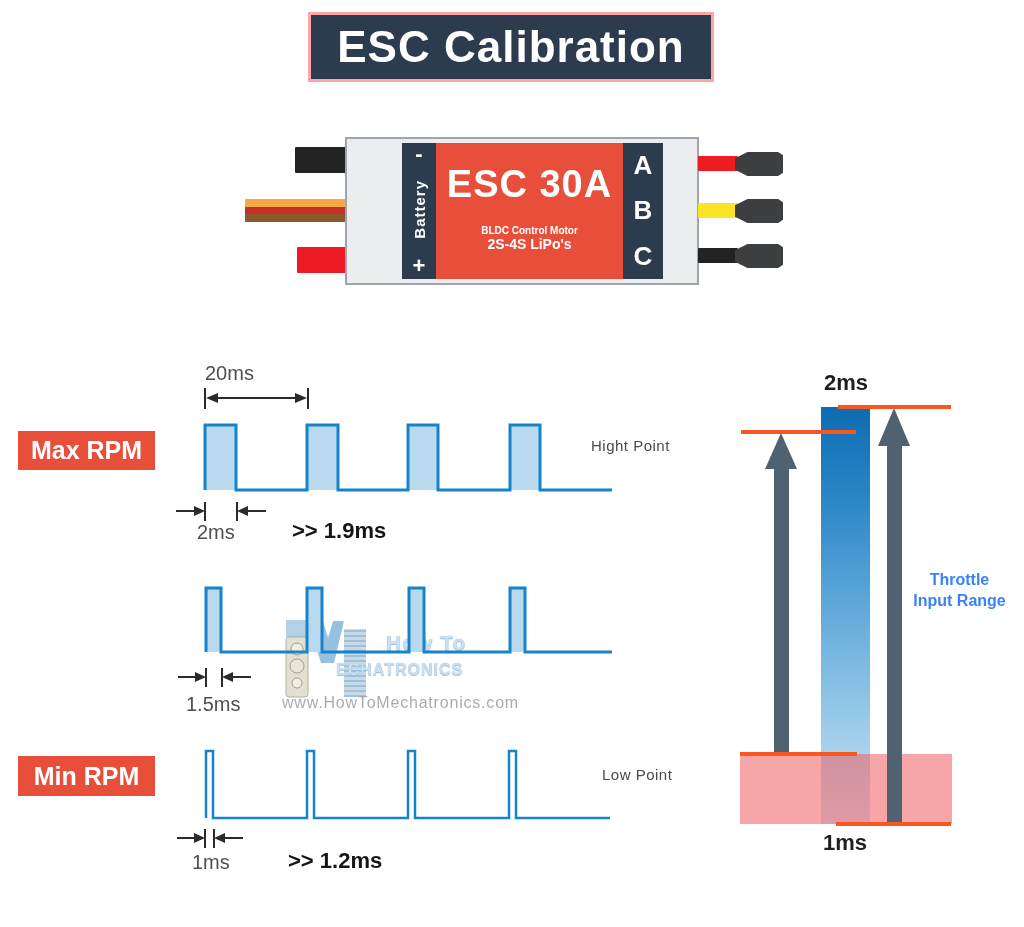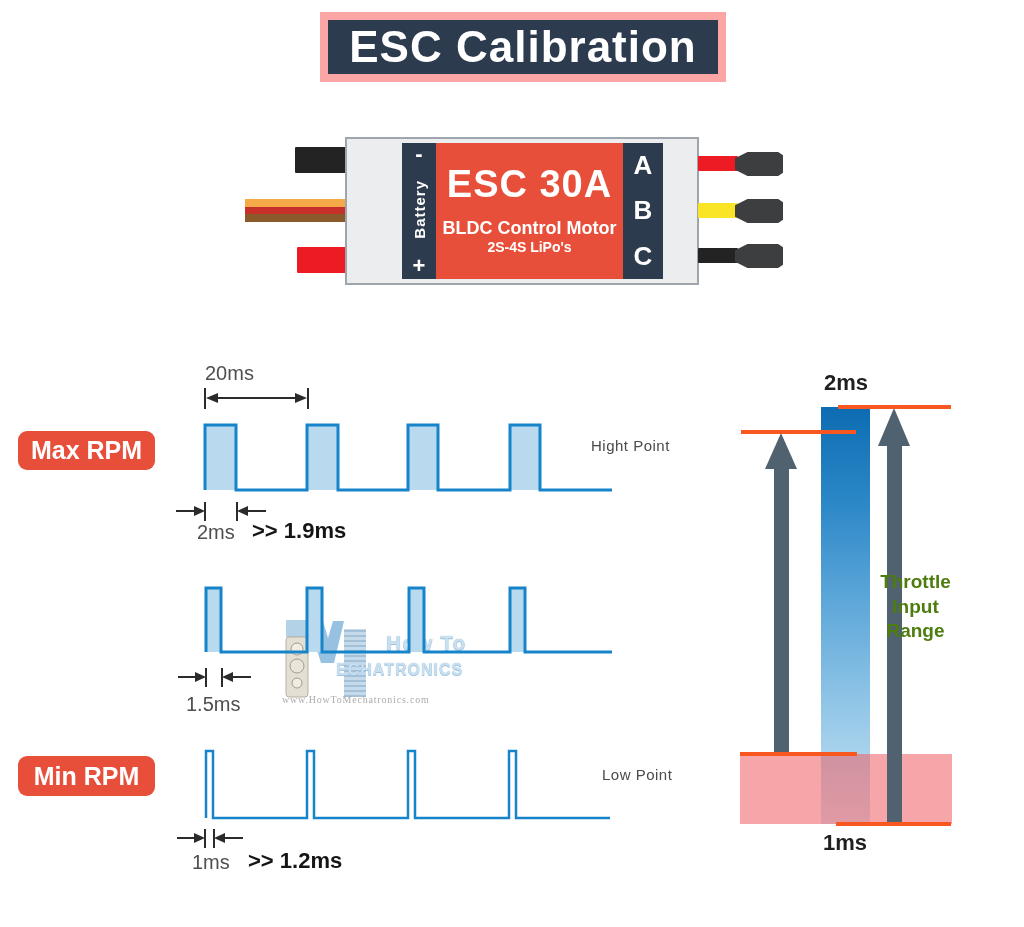--- a/index.html
+++ b/index.html
@@ -4,22 +4,22 @@
 <style>
   html,body{margin:0;padding:0;background:#ffffff;}
   #canvas{
     position:relative;width:1024px;height:927px;background:#ffffff;overflow:hidden;
     font-family:"Liberation Sans", sans-serif;
   }
   .abs{position:absolute;}
 
   
   .title-box{
-    left:320px;top:12px;width:406px;height:70px;
-    background:var(--navy);border:8px solid #fca5a5;box-sizing:border-box;
+    left:308px;top:12px;width:406px;height:70px;
+    background:var(--navy);border:3px solid #fca5a5;box-sizing:border-box;
     display:flex;align-items:center;justify-content:center;
   }
   .title-box span{color:#ffffff;font-size:44px;font-weight:bold;letter-spacing:1px;}
 
   
   .esc-body{
     left:345px;top:137px;width:354px;height:148px;
     background:#ecedef;border:2px solid #9fa5ad;box-sizing:border-box;
   }
   .battery-strip{
@@ -31,21 +31,21 @@
   .battery-plus{font-size:22px;font-weight:bold;line-height:18px;}
   .battery-vert{
     writing-mode:vertical-rl;transform:rotate(180deg);
     font-size:15px;font-weight:bold;letter-spacing:1px;
   }
   .esc-red-panel{
     left:436px;top:143px;width:187px;height:136px;background:var(--red);
     display:flex;flex-direction:column;align-items:center;color:#fff;text-align:left;
   }
   .esc-model{font-size:38px;font-weight:bold;margin-top:20px;letter-spacing:1px;}
-  .esc-sub1{font-size:18px;font-weight:bold;margin-top:12px;}
+  .esc-sub1{font-size:10px;font-weight:bold;margin-top:19px;}
   .esc-sub2{font-size:14px;font-weight:bold;}
   .abc-strip{
     left:623px;top:143px;width:40px;height:136px;background:var(--navy);
     display:flex;flex-direction:column;align-items:center;justify-content:space-around;
     color:#fff;font-size:26px;font-weight:bold;
   }
   .wire{border-radius:1px;}
   .wire-black-left{left:295px;top:147px;width:52px;height:26px;background:var(--wire_black);}
   .wire-red-left{left:297px;top:247px;width:50px;height:26px;background:var(--wire_red);}
   .strand-wire{left:245px;top:199px;width:100px;height:23px;display:flex;flex-direction:column;}
@@ -55,54 +55,54 @@
   .wire-black-right{left:698px;top:248px;width:40px;height:15px;background:var(--wire_black);}
   .connector{
     width:48px;height:24px;background:#3d3e3f;
     clip-path:polygon(0 26%,26% 0,90% 0,100% 14%,100% 86%,90% 100%,26% 100%,0 74%);
   }
   .conn-a{left:735px;top:152px;} .conn-b{left:735px;top:199px;} .conn-c{left:735px;top:244px;}
 
   
   .rpm-label{
     width:137px;background:var(--red);color:#fff;font-weight:bold;font-size:25px;
-    display:flex;align-items:center;justify-content:center;border-radius:9px;
+    display:flex;align-items:center;justify-content:center;
   }
   .max-rpm{left:18px;top:431px;height:39px;}
   .min-rpm{left:18px;top:756px;height:40px;}
 
   
   .dim-text{color:#4f4f4f;font-size:20px;}
-  .calib-text{color:#151515;font-size:22px;font-weight:bold;}
+  .calib-text{color:#151515;font-size:22px;font-weight:bold;margin-left:40px;}
   .point-text{color:#4a4a4a;font-size:15px;letter-spacing:0.5px;}
 
   
   .throttle-bar{
     left:821px;top:407px;width:49px;height:417px;
     background:linear-gradient(180deg,#0d6cb2 0%,#2a86c6 22%,#5aa5d8 45%,#8ec4e6 70%,#bcdcf2 92%,#cfe6f6 100%);
   }
   .pink-zone{left:740px;top:754px;width:212px;height:70px;background:rgba(238,92,97,0.55);}
   .throttle-ms{color:#1f1f1f;font-size:22px;font-weight:bold;}
   .range-label{
-    left:868px;top:570px;width:95px;text-align:center;
-    color:#4d7c0f;font-size:19px;font-weight:bold;line-height:1.3;
+    left:912px;top:570px;width:95px;text-align:center;
+    color:#3b82f6;font-size:16px;font-weight:bold;line-height:1.3;
   }
 
   
   .watermark{opacity:0.8;}
   .wm-text{
     color:#bcd9ee;font-weight:bold;
     text-shadow:0 0 1px #6f9fc6, 0 1px 0 #8db8d8;
     letter-spacing:1px;
   }
   .wm-howto{left:386px;top:631px;font-size:21px;}
   .wm-brand{left:336px;top:661px;font-size:16px;}
   .wm-url{
-    left:282px;top:694px;font-family:Liberation Serif, serif;
-    font-size:10px;color:#969696;letter-spacing:0.8px;white-space:nowrap;
+    left:282px;top:694px;font-family:Liberation Sans, sans-serif;
+    font-size:16px;color:#969696;letter-spacing:0.8px;white-space:nowrap;
   }
 
   .svg-layer{left:0;top:0;pointer-events:none;}
 </style>
 </head>
 <body>
 
 <div id="canvas">
 
   <div class="abs title-box">

